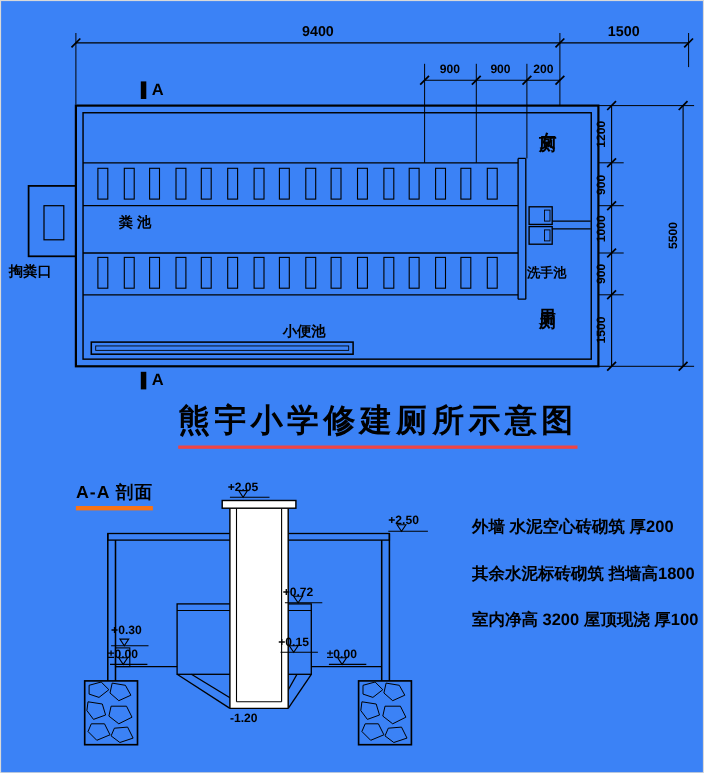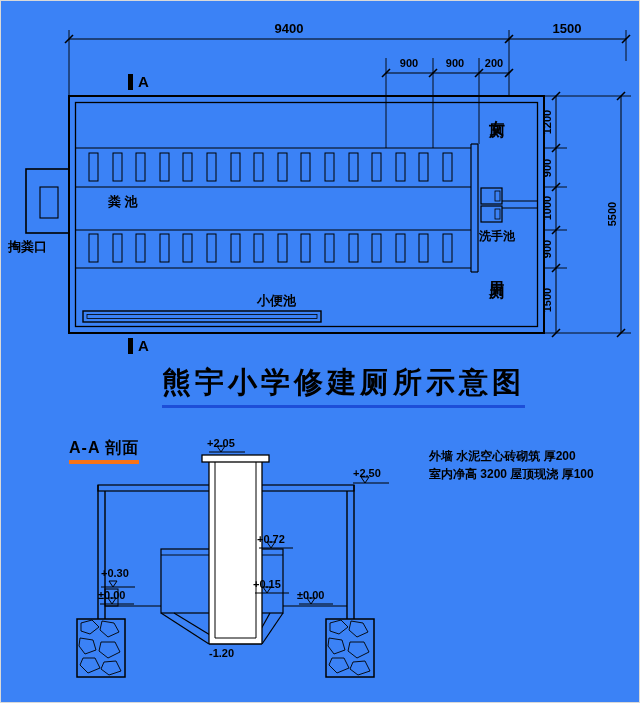--- a/index.html
+++ b/index.html
@@ -5,29 +5,29 @@
   * { margin:0; padding:0; box-sizing:border-box; }
   html,body { background:#ffffff; }
   .canvas {
     position:relative; width:640px; height:703px; background:#3b82f6;
     font-family:Liberation Sans, sans-serif; color:#000;
     overflow:hidden; border:1px solid #d9d9d9;
   }
   svg.linework { position:absolute; left:0; top:0; }
   .t { position:absolute; font-weight:bold; white-space:nowrap; }
   .s11 { font-size:11px; }
-  .s12 { font-size:12px; }
+  .s12 { font-size:12px;margin-top:12px; }
   .s13 { font-size:13px; }
   .s15 { font-size:15px; }
   .ctr { text-align:center; }
   .vtext { writing-mode:vertical-rl; text-orientation:upright; font-size:16px; letter-spacing:4px; line-height:1; }
   .rdim { width:44px; height:14px; text-align:center; font-size:11px; transform:rotate(-90deg); }
-  #title { font-size:29px; letter-spacing:4px; border-bottom:3px solid #1d4ed8; padding-bottom:2px; }
+  #title { font-size:29px; letter-spacing:4px; border-bottom:3px solid #ef4444; padding-bottom:2px; }
   #secHead { font-size:16px; letter-spacing:1px; border-bottom:4px solid #f97316; padding-bottom:1px; }
-  .note { font-size:12px; font-weight:bold; line-height:18px; white-space:nowrap; }
+  .note { font-size:15px; font-weight:bold; line-height:18px; white-space:nowrap;margin-top:24px; }
 </style>
 </head>
 <body>
 
 <div class="canvas">
 
   <svg class="linework" width="640" height="703" viewBox="0 0 640 703">
 
     <g stroke="#000" fill="none">
 
@@ -273,16 +273,17 @@
   <div class="t s11" style="left:352px;top:466px">+2.50</div>
   <div class="t s11" style="left:256px;top:532px">+0.72</div>
   <div class="t s11" style="left:100px;top:566px">+0.30</div>
   <div class="t s11" style="left:97px;top:588px">±0.00</div>
   <div class="t s11" style="left:252px;top:577px">+0.15</div>
   <div class="t s11" style="left:296px;top:588px">±0.00</div>
   <div class="t s11" style="left:208px;top:646px">-1.20</div>
 
   <div class="t" style="left:428px;top:446px">
     <div class="note">外墙 水泥空心砖砌筑 厚200</div>
+    <div class="note">其余水泥标砖砌筑 挡墙高1800</div>
     <div class="note">室内净高 3200 屋顶现浇 厚100</div>
   </div>
 
 </div>
 
 </body></html>

